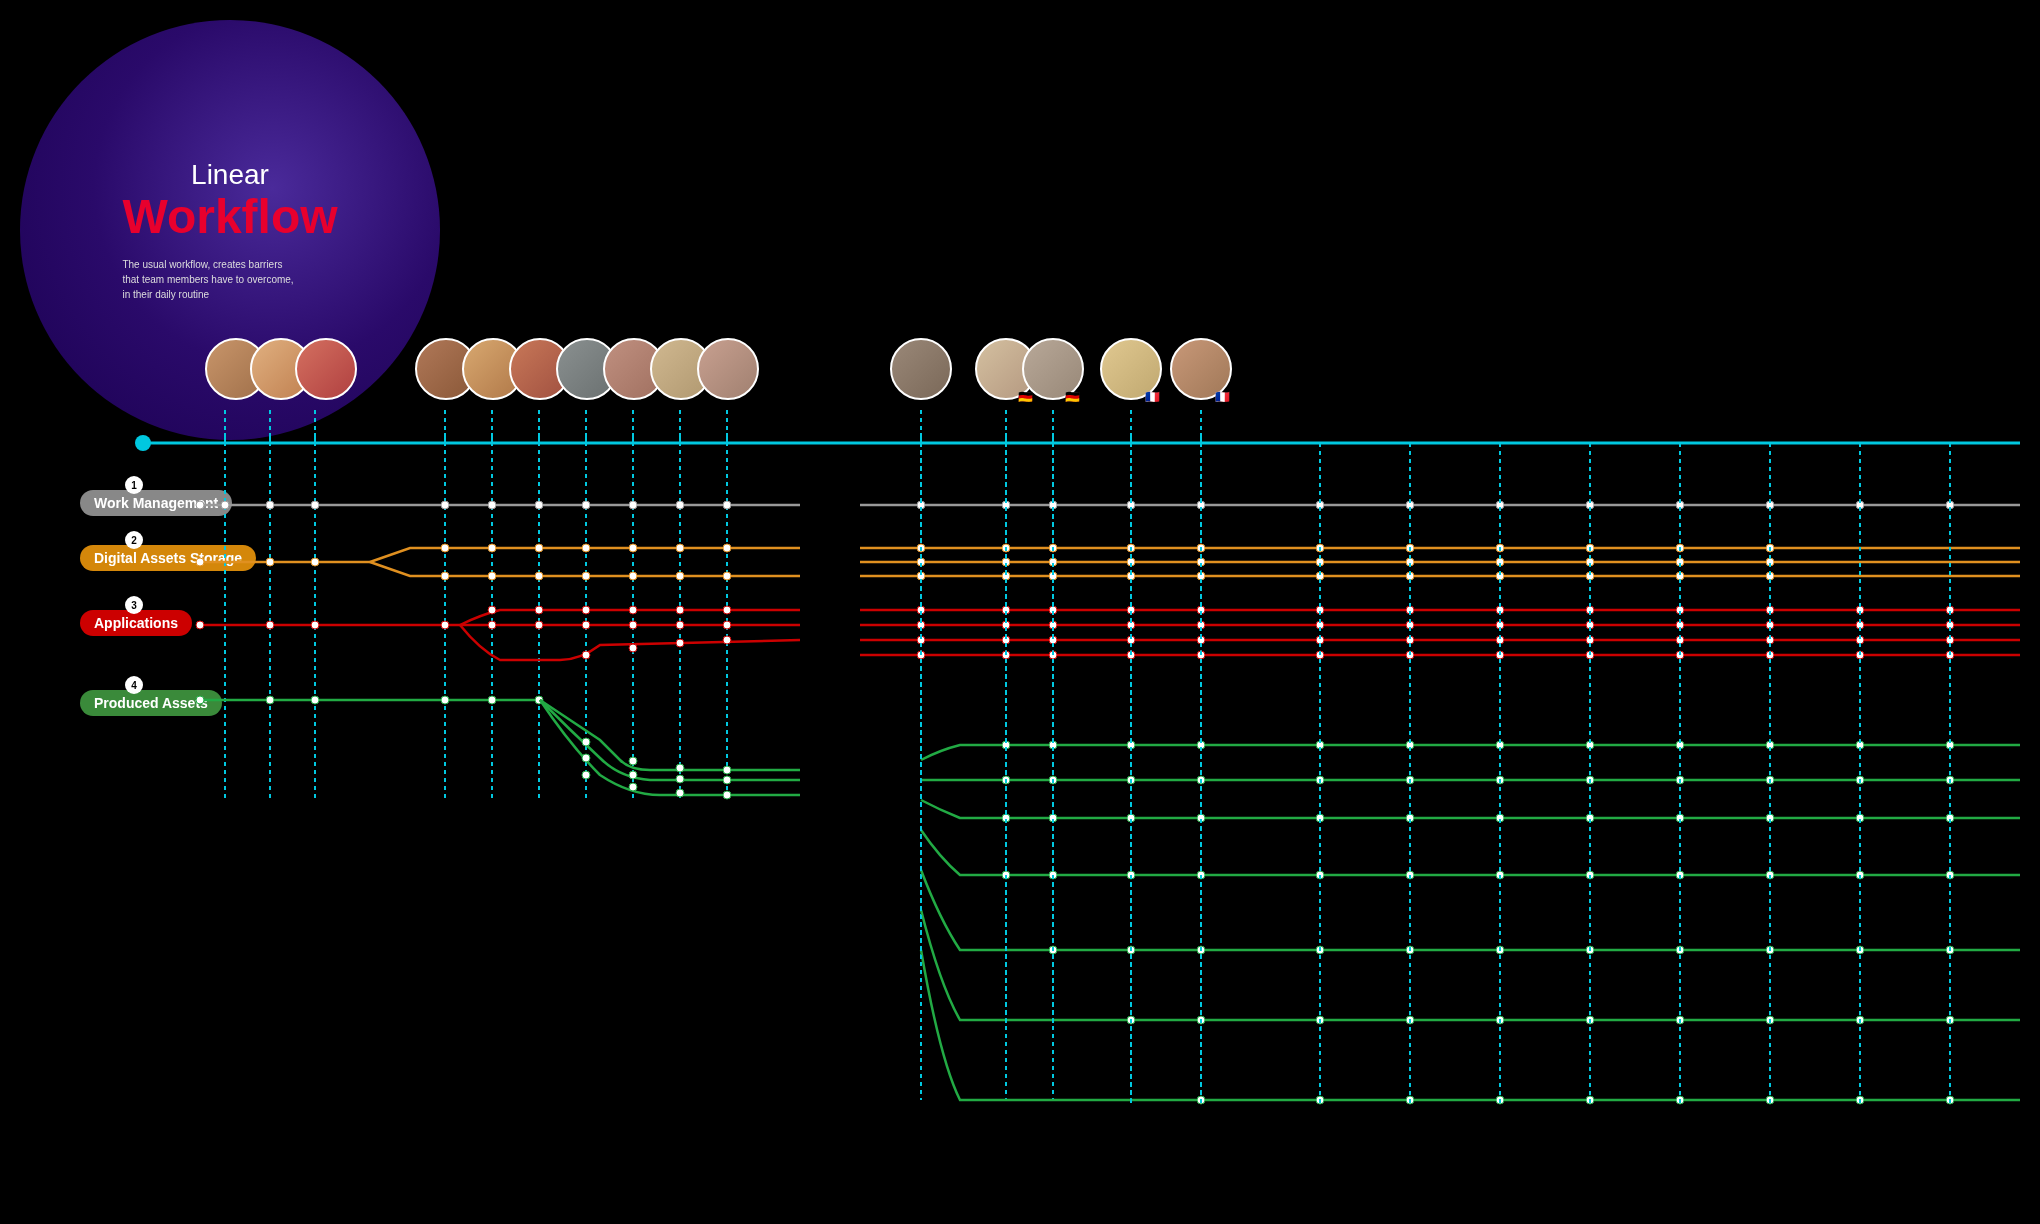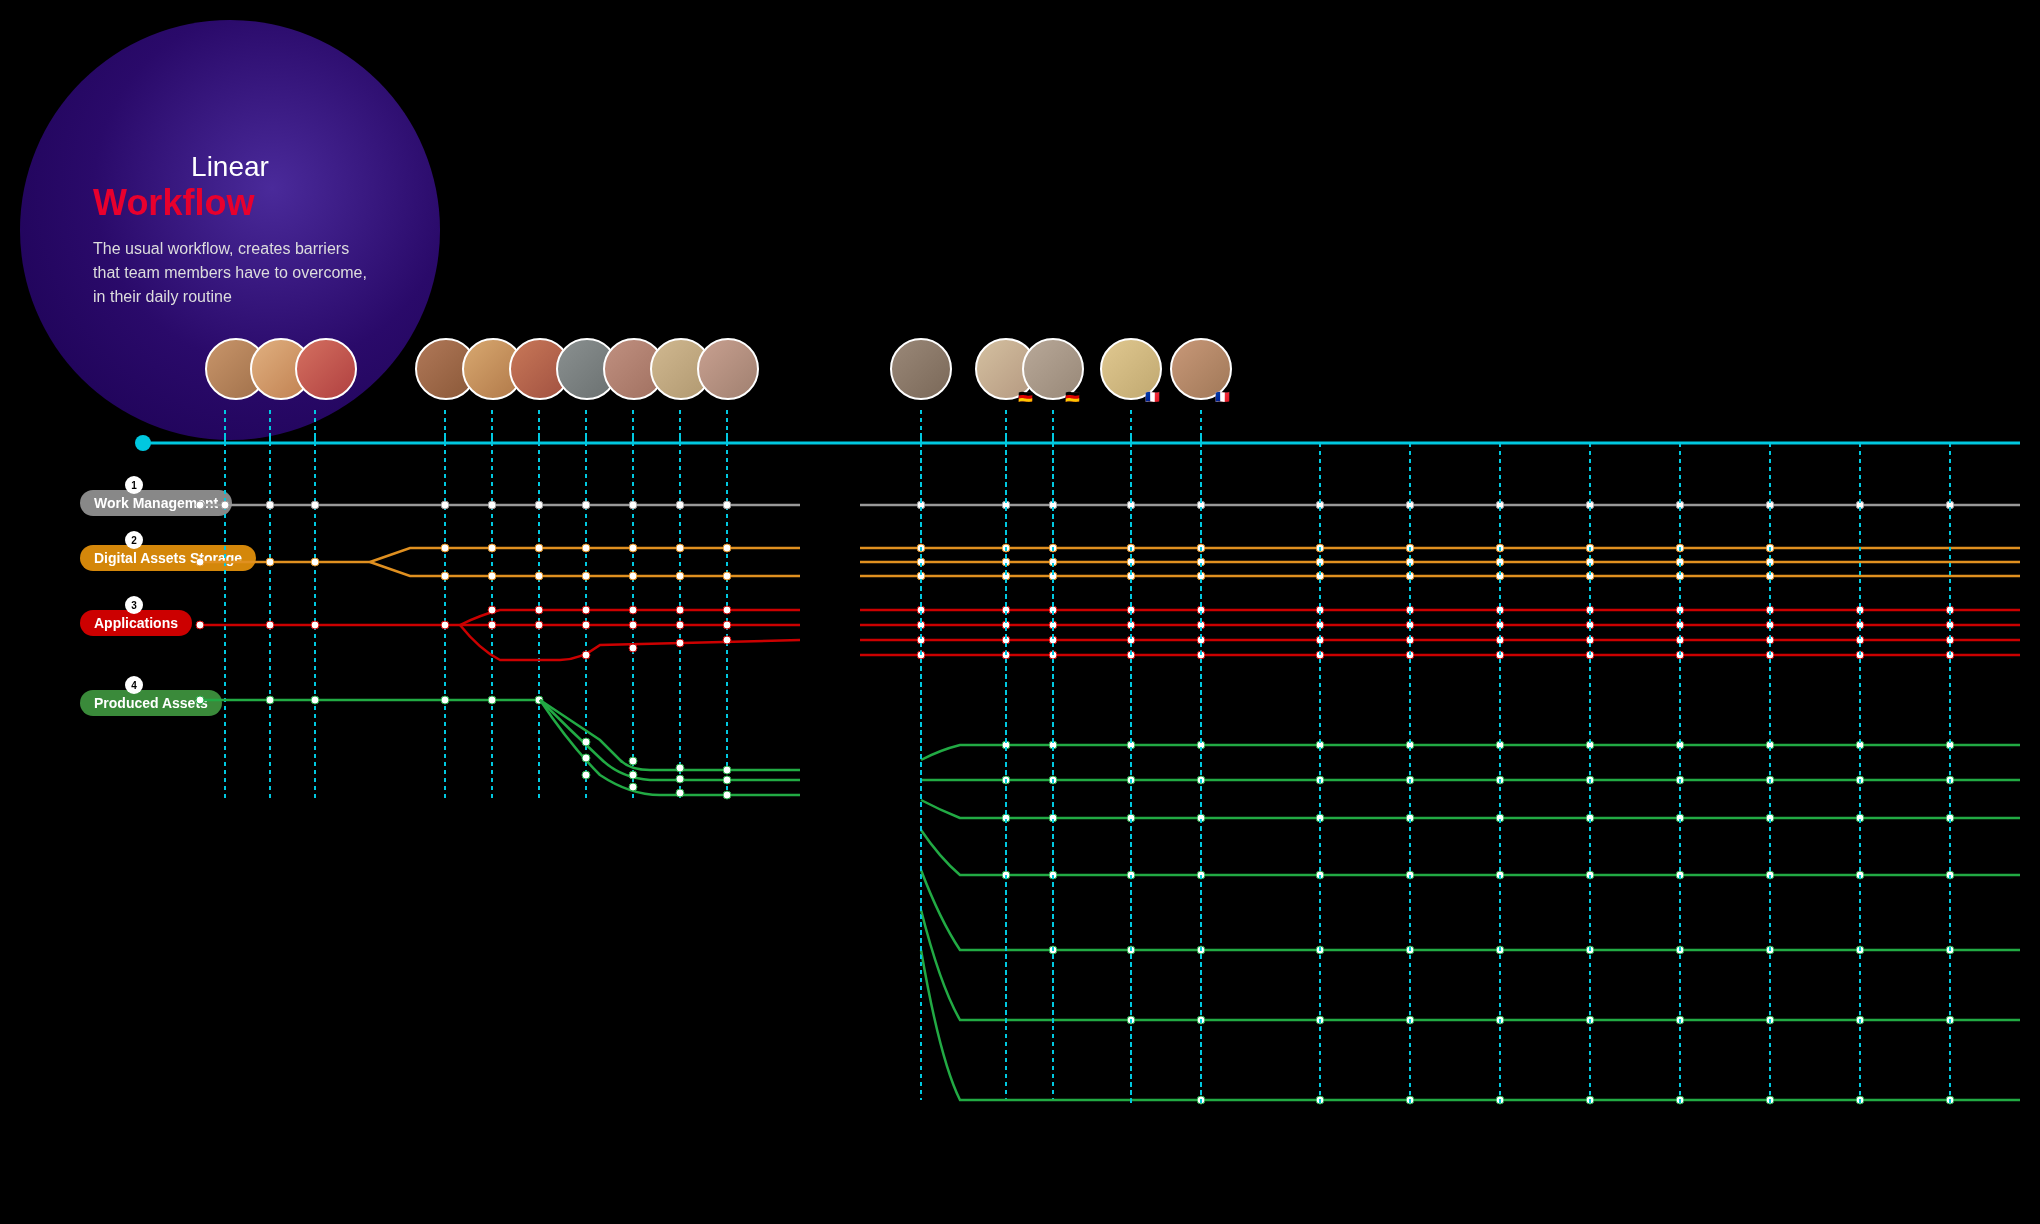--- a/index.html
+++ b/index.html
@@ -31,28 +31,28 @@
     }
     .hero-linear {
       color: #fff;
       font-size: 28px;
       font-weight: 400;
       margin-bottom: 2px;
       text-align: center;
     }
     .hero-workflow {
       color: #e8002d;
-      font-size: 36px;
+      font-size: 48px;
       font-weight: 900;
       line-height: 1;
       margin-bottom: 14px;
     }
     .hero-desc {
       color: #ddd;
-      font-size: 16px;
+      font-size: 10px;
       line-height: 1.5;
       margin-top: 16px;
     }
 
     
     svg.lines {
       position: absolute;
       top: 0;
       left: 0;
       width: 2040px;

